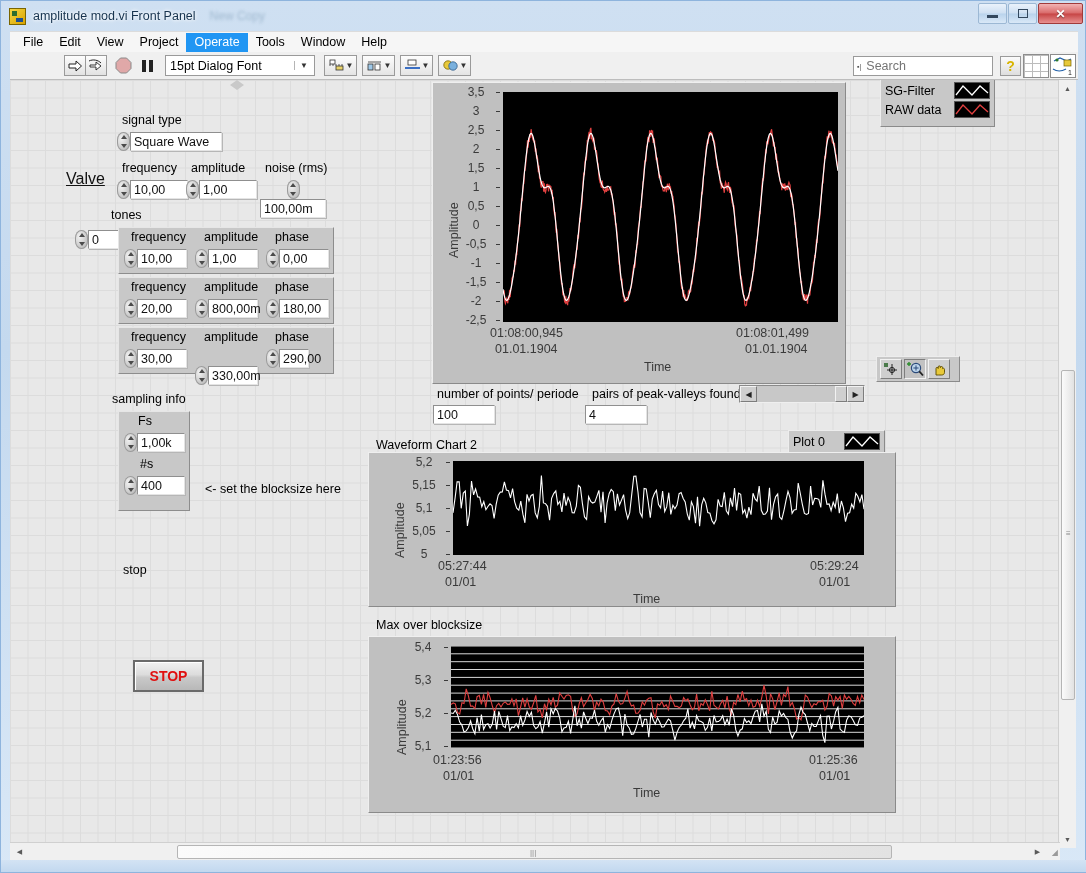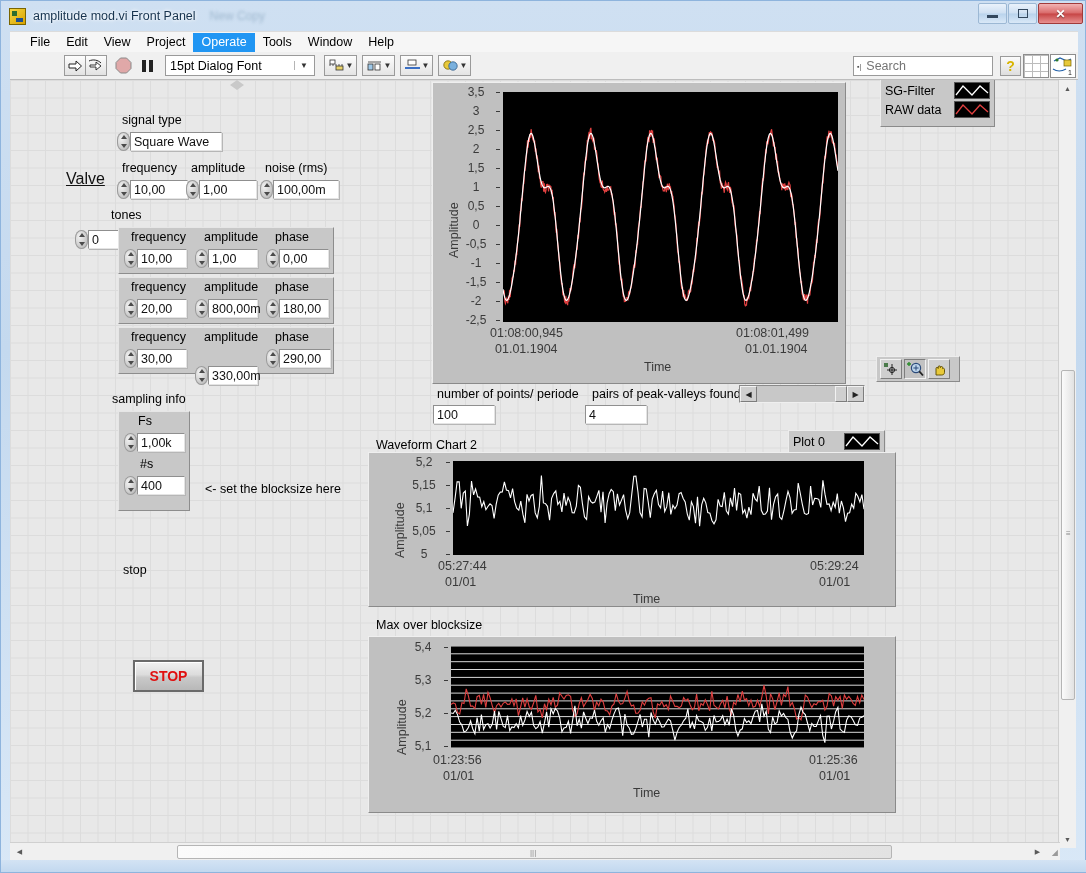--- a/index.html
+++ b/index.html
@@ -55,21 +55,21 @@
   .wbtn .glyph { font-size:11px; color:#33485e; line-height:1; }
   .wbtn.close .glyph { color:#fff; font-weight:bold; font-size:12px;
     text-shadow:0 1px 1px rgba(0,0,0,.45); }
   .minbar { width:11px; height:3px; background:#33485e; margin-top:6px; }
   .maxbox { width:10px; height:9px; border:1.5px solid #33485e; }
 
   
   #menubar {
     position:absolute; left:9px; top:30px; width:1068px; height:21px;
     background:#f6f6f6; border-top:1px solid #dcdcdc;
-    display:flex; align-items:center; padding-left:12px;
+    display:flex; align-items:center; padding-left:5px;
   }
   .menu-item {
     font-size:12.5px; color:#000; padding:2px 8px; line-height:15px;
     white-space:nowrap;
   }
   .menu-item.active { background:#2196f3; color:#fff; }
 
   
   #toolbar {
     position:absolute; left:9px; top:51px; width:1068px; height:28px;
@@ -422,21 +422,21 @@
     <div class="lbl" style="left:181px; top:81px;">amplitude</div>
     <div class="num-ctrl" style="left:176px; top:100px;">
       <div class="spin">
           <i class="up"></i>
           <i class="dn"></i>
         </div>
       <div class="num-box" style="width:58px">1,00</div>
     </div>
 
     <div class="lbl" style="left:255px; top:81px;">noise (rms)</div>
-    <div class="num-ctrl" style="left:250px; top:100px;">
+    <div class="num-ctrl" style="left:250px; top:100px;flex-direction:column;">
       <div class="spin">
           <i class="up"></i>
           <i class="dn"></i>
         </div>
       <div class="num-box" style="width:66px">100,00m</div>
     </div>
 
     <div class="lbl" style="left:101px; top:128px;">tones</div>
     <div class="num-ctrl" style="left:65px; top:150px;">
       <div class="spin">
@@ -516,21 +516,21 @@
             <i class="up"></i>
             <i class="dn"></i>
           </div>
         <div class="num-box" style="width:50px">330,00m</div>
       </div>
       <div class="num-ctrl" style="left:147px; top:21px;">
         <div class="spin">
             <i class="up"></i>
             <i class="dn"></i>
           </div>
-        <div class="num-box" style="width:52px">290,00</div>
+        <div class="num-box" style="width:30px">290,00</div>
       </div>
     </div>
 
     <div class="lbl" style="left:102px; top:312px;">sampling info</div>
     <div class="cluster" style="left:108px; top:331px; width:72px; height:100px;">
       <div class="lbl" style="left:19px; top:2px;">Fs</div>
       <div class="num-ctrl" style="left:5px; top:21px;">
         <div class="spin">
             <i class="up"></i>
             <i class="dn"></i>

